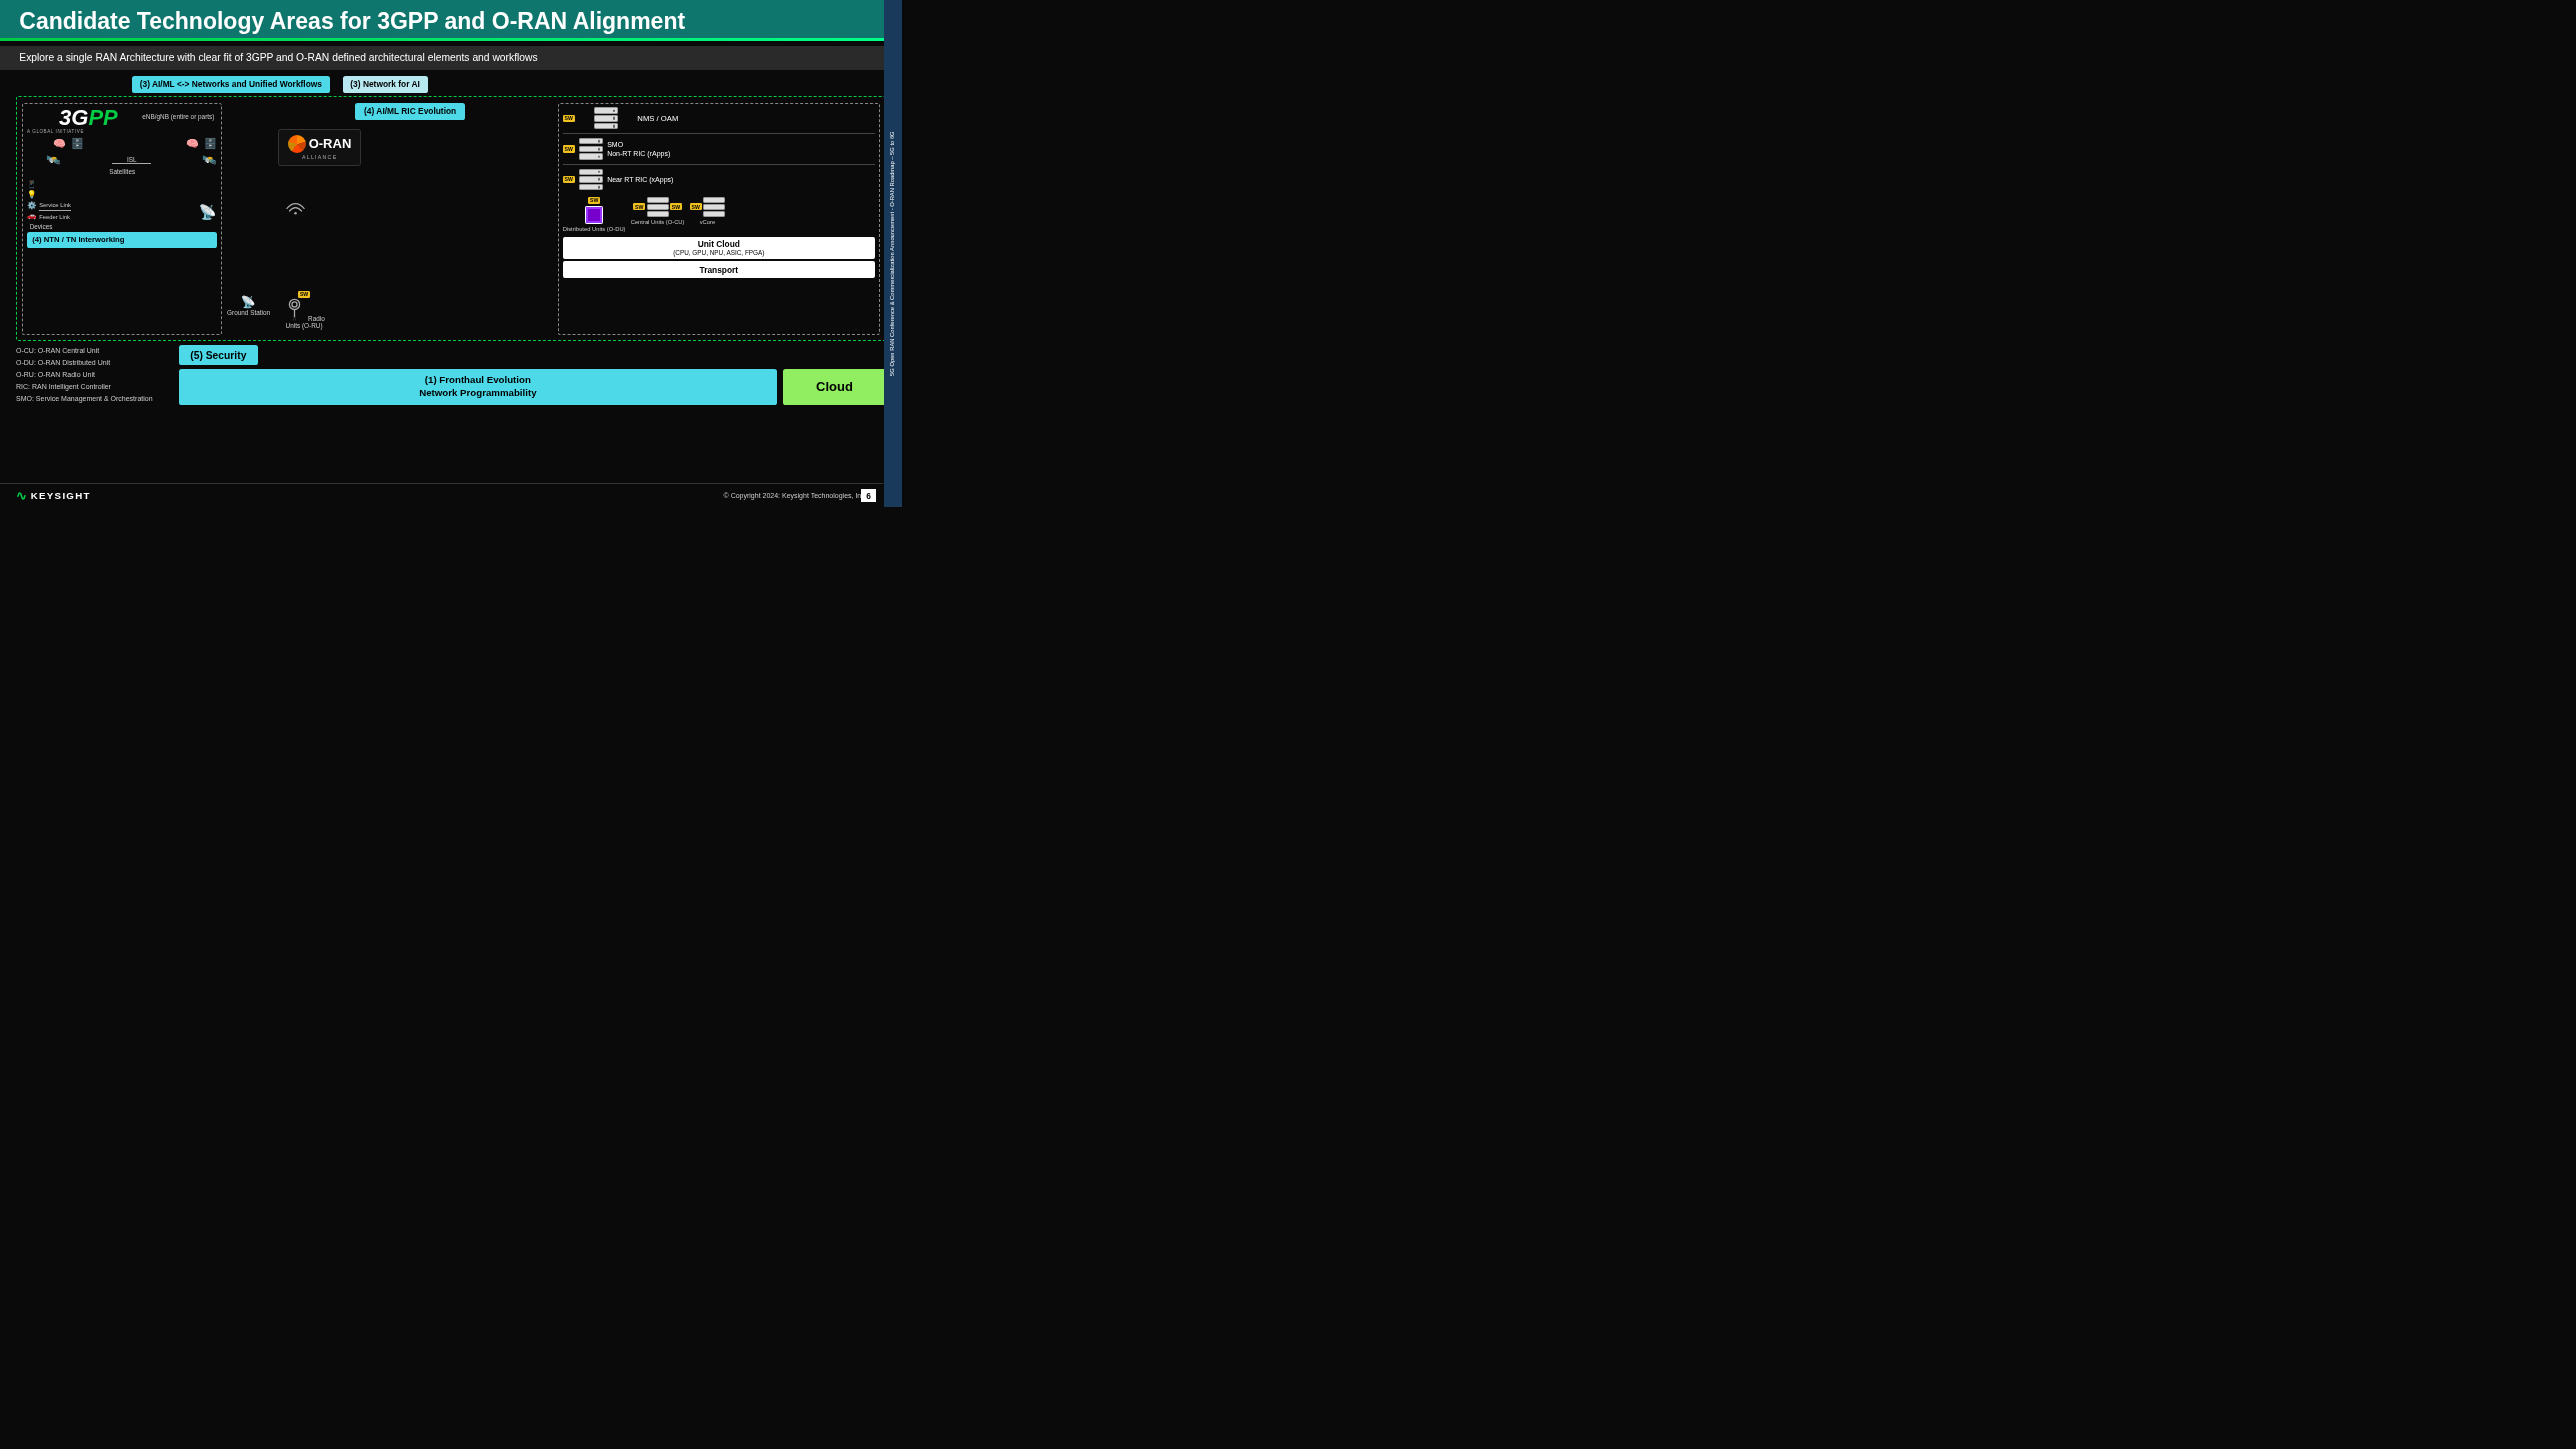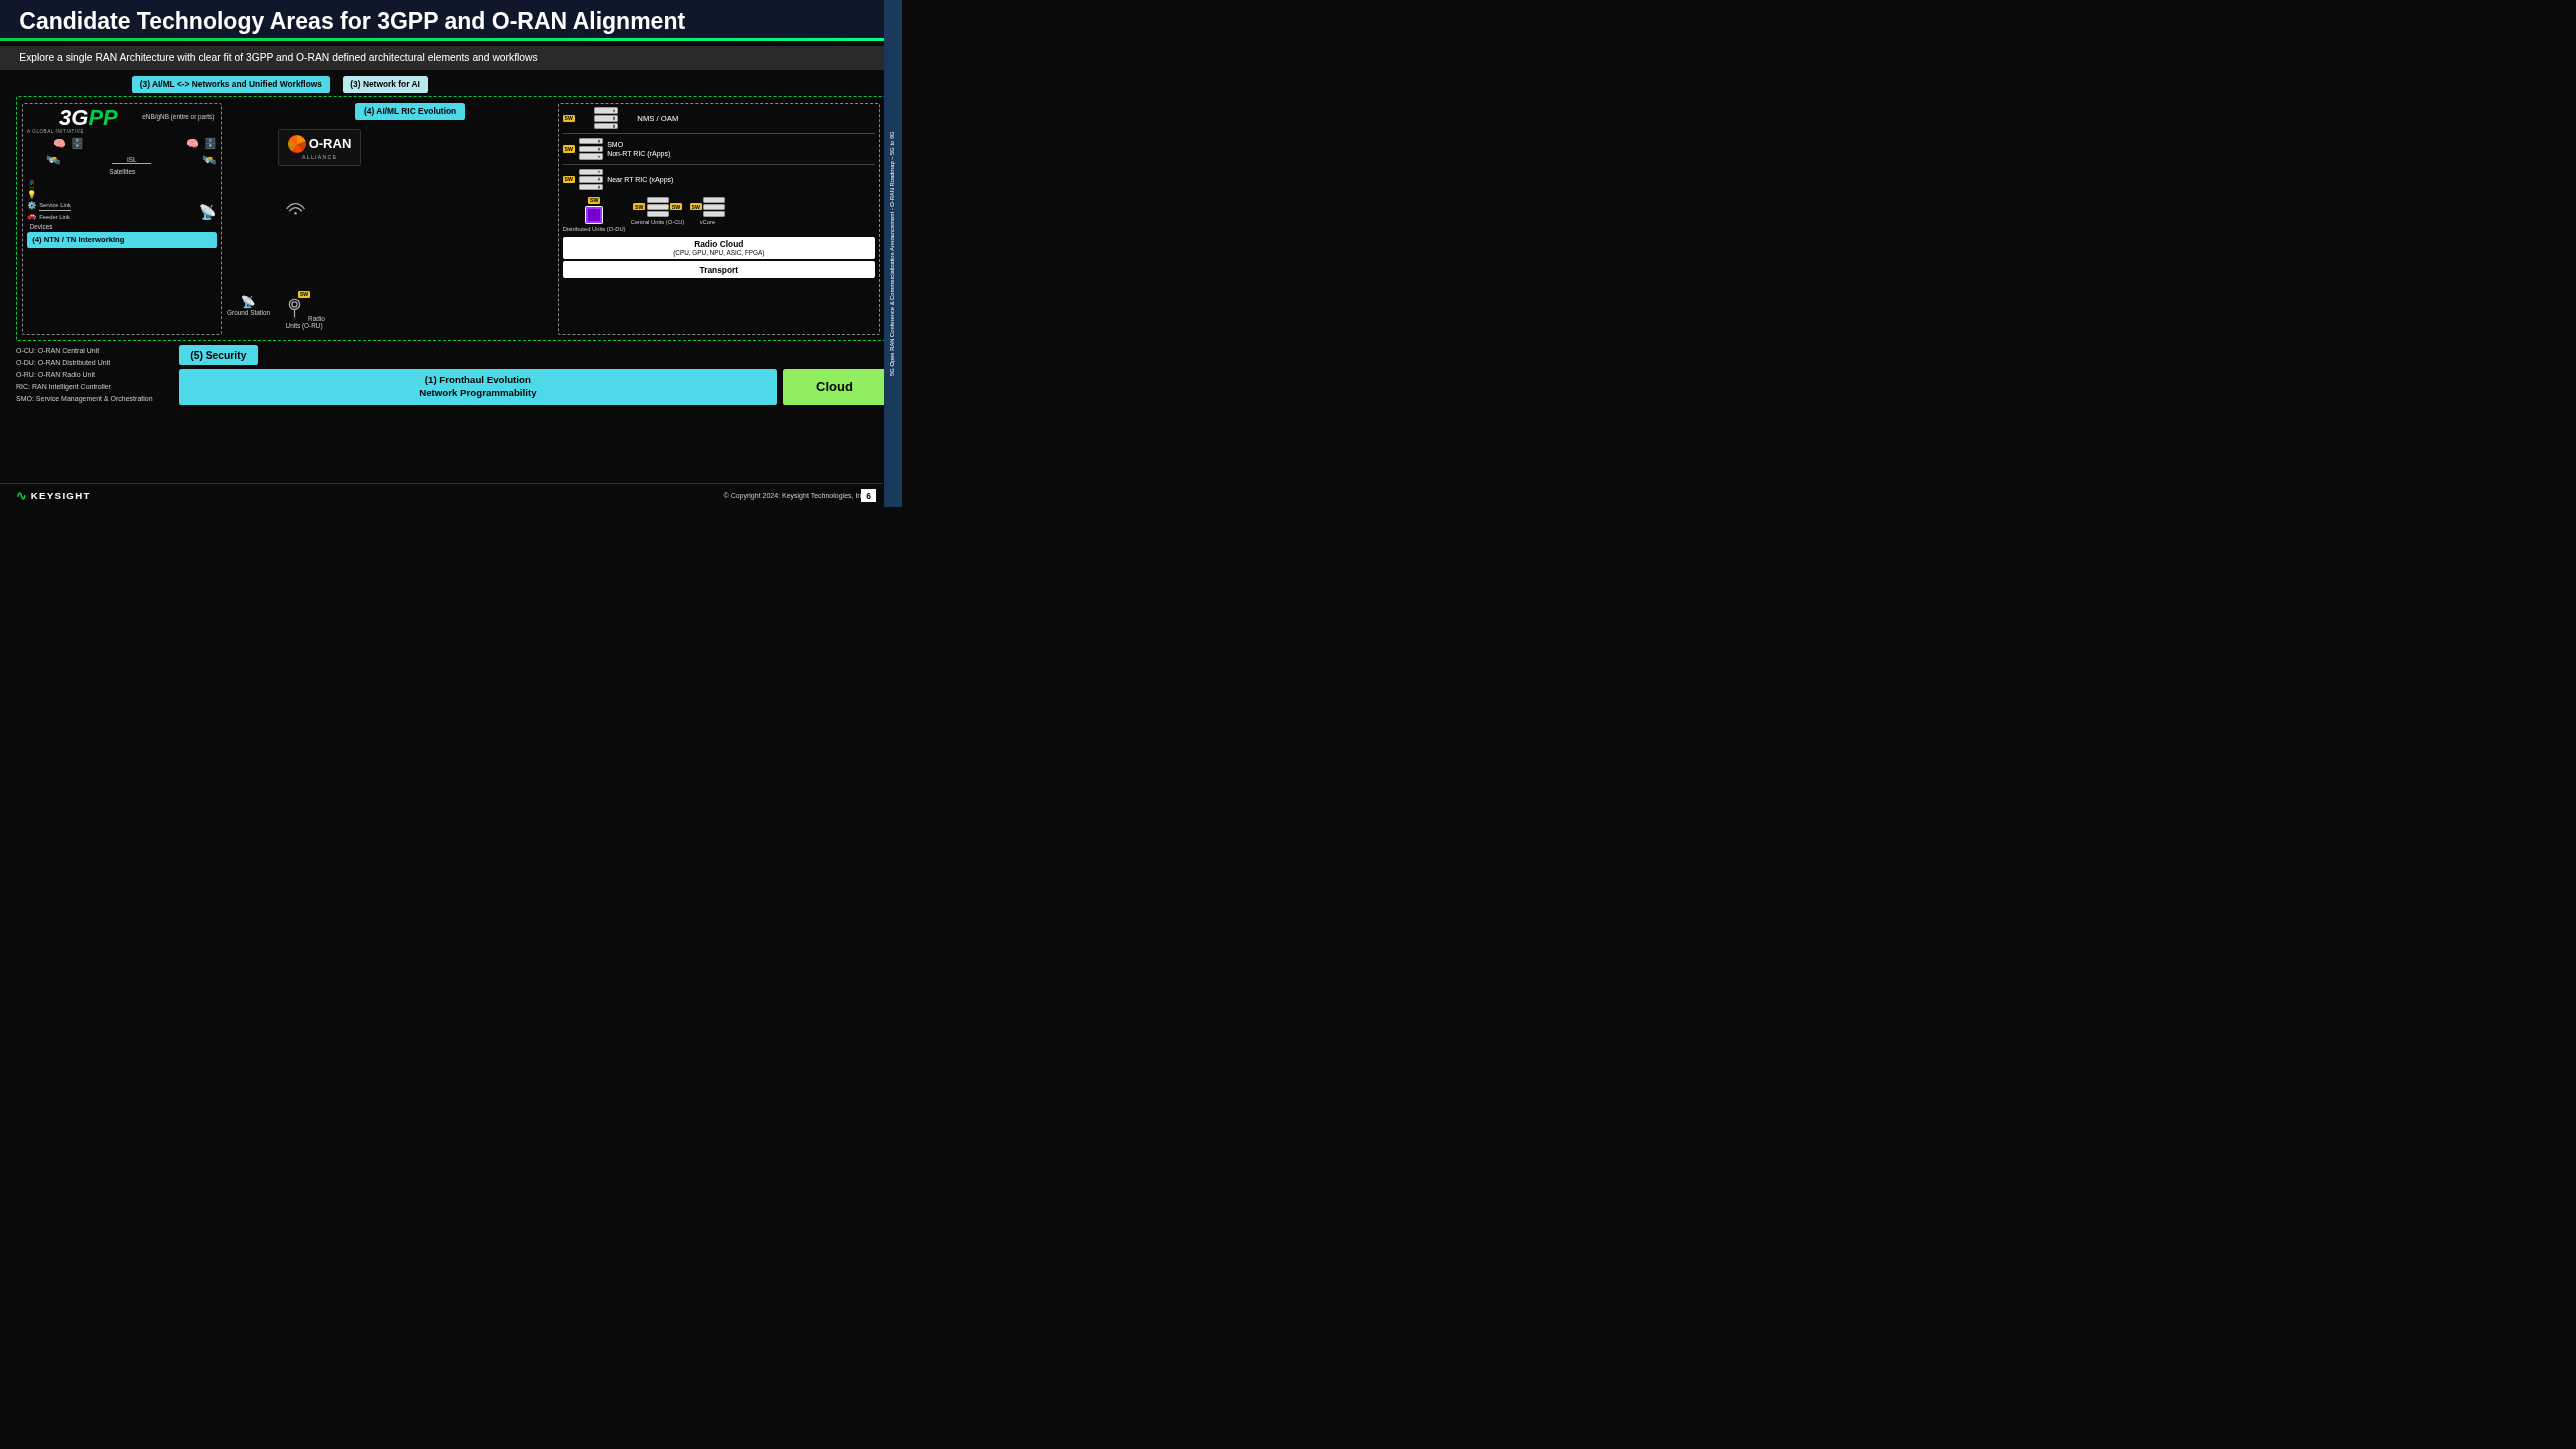--- a/index.html
+++ b/index.html
@@ -8,21 +8,21 @@
       color: #fff;
       font-family: 'Arial', sans-serif;
       width: 902px;
       height: 507px;
       overflow: hidden;
       position: relative;
     }
 
     
     .title-bar {
-      background: #0f172a;
+      background: #0f766e;
       padding: 11.6px 19.3px 6.4px 19.3px;
     }
     .title-bar h1 {
       font-size: 23px;
       font-weight: 900;
       color: #fff;
       line-height: 1.1;
     }
     .green-line {
       height: 2.6px;
@@ -271,21 +271,21 @@
                 <div style="width:22px; height:5.8px; background:#ddd; border-radius:1.3px; border:0.6px solid #999;"></div>
                 <div style="width:22px; height:5.8px; background:#ddd; border-radius:1.3px; border:0.6px solid #999;"></div>
                 <div style="width:22px; height:5.8px; background:#ddd; border-radius:1.3px; border:0.6px solid #999;"></div>
               </div>
             </div>
             <span style="font-size:5.8px; color:#ccc; text-align:center;">vCore</span>
           </div>
         </div>
 
         <div style="background:#fff; color:#000; border-radius:1.9px; padding:2.6px 5.2px; margin-bottom:2.6px; text-align:center;">
-          <div style="font-weight:bold; font-size:8.4px;">Radio Cloud</div>
+          <div style="font-weight:bold; font-size:8.4px;">Unit Cloud</div>
           <div style="font-size:6.4px;">(CPU, GPU, NPU, ASIC, FPGA)</div>
         </div>
 
         <div style="background:#fff; color:#000; border-radius:1.9px; padding:2.6px 5.2px; text-align:center;">
           <span style="font-weight:bold; font-size:8.4px;">Transport</span>
         </div>
 
         <div style="position:absolute; right:-77px; top:116px; background:#fff; color:#000; font-weight:bold; font-size:8.4px; padding:3.9px 7.7px; border-radius:1.9px; text-align:center; width:71px;">
           <span>Core Cloud</span>
         </div>

